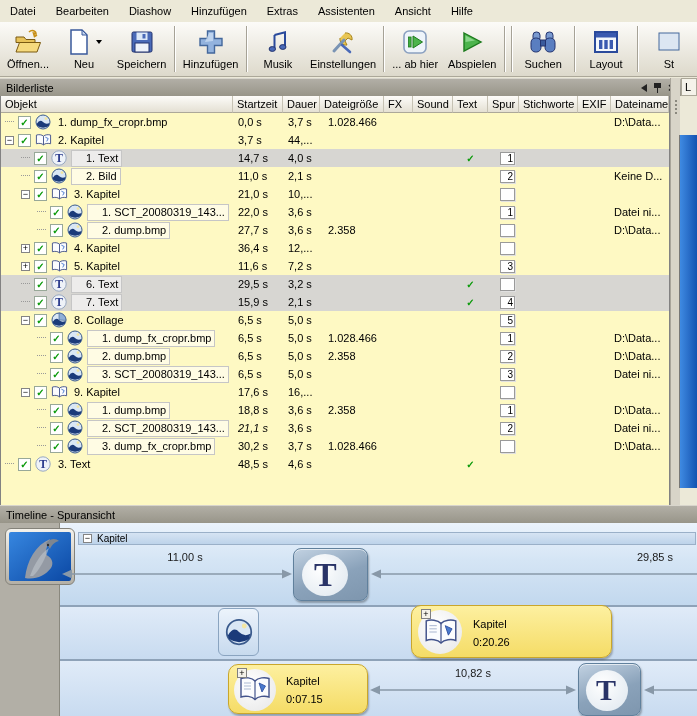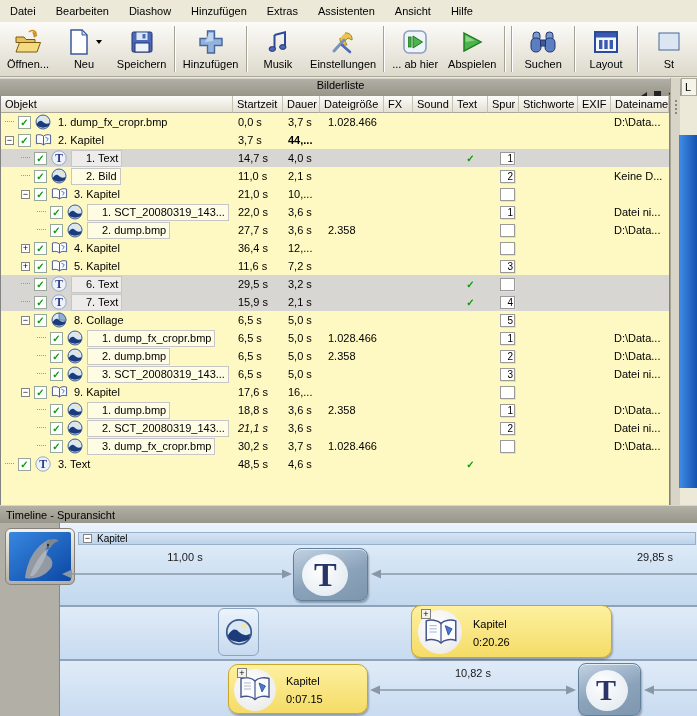--- a/index.html
+++ b/index.html
@@ -236,21 +236,21 @@
       <div class="tb-btn">
         <div class="tb-ic">
           <svg width="24" height="24" viewBox="0 0 24 24">
             <rect x="2" y="3" width="20" height="17" fill="#dce6f2" stroke="#44689c"></rect>
           </svg>
         </div>
         <div class="tb-lbl">St</div>
       </div>
     </div>
 
-  <div class="panel-hdr" style="left:0;top:78px;width:681px;flex-direction:column;">
+  <div class="panel-hdr" style="left:0;top:78px;width:681px;">
     <span>Bilderliste</span>
     <span class="hdr-icons">
       <span class="tri-left"></span>
       <span class="pin"></span>
       <span class="xclose">×</span>
     </span>
   </div>
   <div id="list-body">
     <div id="list-hdr">
         <div class="th" style="width: 232px;">Objekt</div>
@@ -297,21 +297,21 @@
             <span class="ticon">
               <svg width="17" height="14" viewBox="0 0 18 14">
                 <path d="M9 3 C7.4 1.2 3.8 1 1.5 1.8 V11 C3.8 10.2 7.4 10.4 9 12.2 C10.6 10.4 14.2 10.2 16.5 11 V1.8 C14.2 1 10.6 1.2 9 3 z" fill="#fbfcfe" stroke="#44548c"></path>
                 <path d="M9 3 V12.2" stroke="#44548c" fill="none"></path>
                 <path d="M11 4 l3 1.5 -1.6 3" stroke="#4a7ace" fill="none"></path>
               </svg>
             </span>
             <span class="nm">2. Kapitel</span>
           </div>
           <div class="td" style="width: 50px; padding-left: 5px;">3,7 s</div>
-          <div class="td" style="width: 37px; padding-left: 5px; font-weight: bold;">44,...</div>
+          <div class="td" style="width: 37px; padding-left: 5px;">44,...</div>
           <div class="td" style="width: 64px; padding-left: 8px;"></div>
           <div class="td" style="width: 29px;"></div>
           <div class="td" style="width: 40px;"></div>
           <div class="td" style="width: 35px;"></div>
           <div class="td" style="width: 31px;"></div>
           <div class="td" style="width: 59px;"></div>
           <div class="td" style="width: 33px;"></div>
           <div class="td" style="width: 58px; padding-left: 3px; flex-grow: 1;"></div>
         </div>
         <div class="tr sel">

